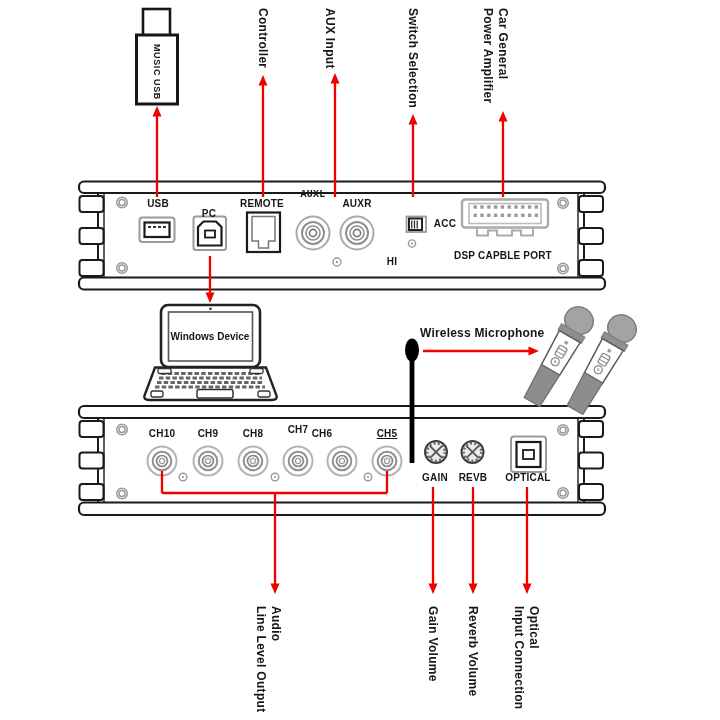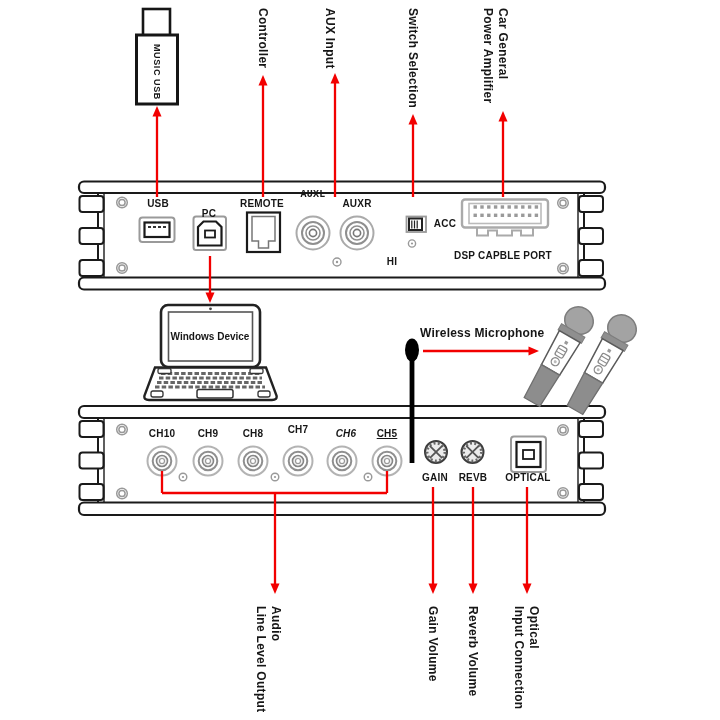--- a/index.html
+++ b/index.html
@@ -344,21 +344,21 @@
 <div class="plabel" style="left:445px;top:218px;">ACC</div>
 <div class="plabel" style="left:503px;top:250px;">DSP CAPBLE PORT</div>
 
 <div class="hlabel" id="windows-device-label">Windows Device</div>
 <div class="hlabel" id="wireless-mic-label">Wireless Microphone</div>
 
 <div class="plabel" style="left:162px;top:428px;">CH10</div>
 <div class="plabel" style="left:208px;top:428px;">CH9</div>
 <div class="plabel" style="left:253px;top:428px;">CH8</div>
 <div class="plabel" style="left:298px;top:424px;text-align:center;">CH7</div>
-<div class="plabel" style="left:346px;top:428px;font-style:italic;">CH6</div>
+<div class="plabel" style="left:322px;top:428px;">CH6</div>
 <div class="plabel" style="left:387px;top:428px;text-decoration:underline;">CH5</div>
 <div class="plabel" style="left:435px;top:472px;">GAIN</div>
 <div class="plabel" style="left:473px;top:472px;">REVB</div>
 <div class="plabel" style="left:528px;top:472px;">OPTICAL</div>
 
 <div class="vlabel" style="left:283px;top:606px;">
   <div>Audio</div>
   <div>Line Level Output</div>
 </div>
 <div class="vlabel" style="left:440px;top:606px;">Gain Volume</div>

